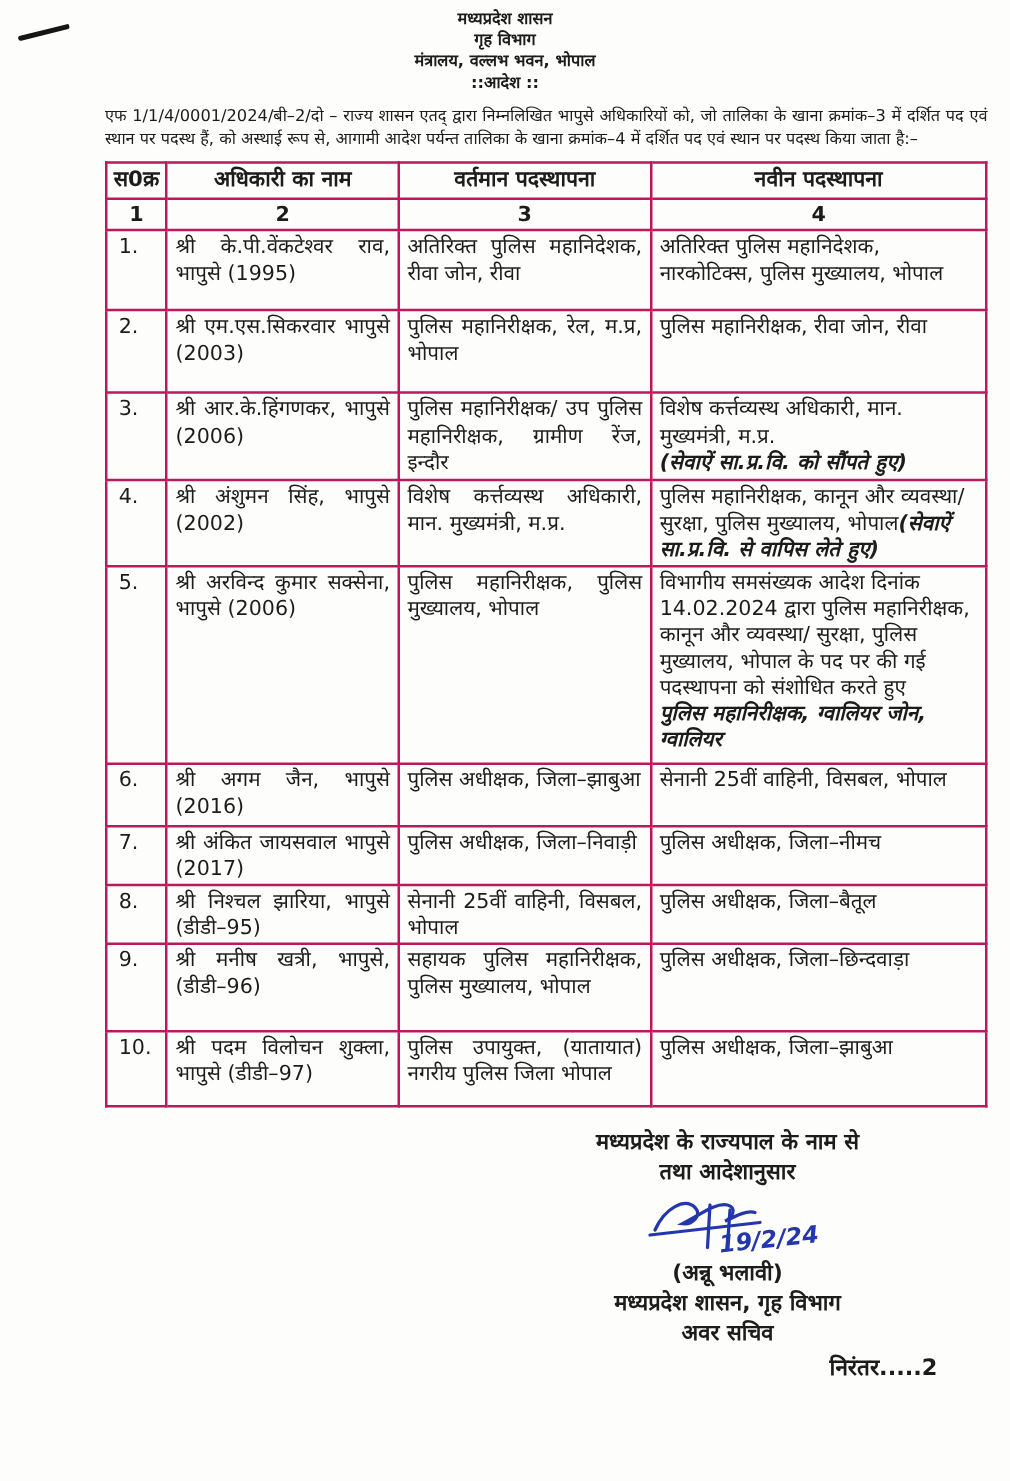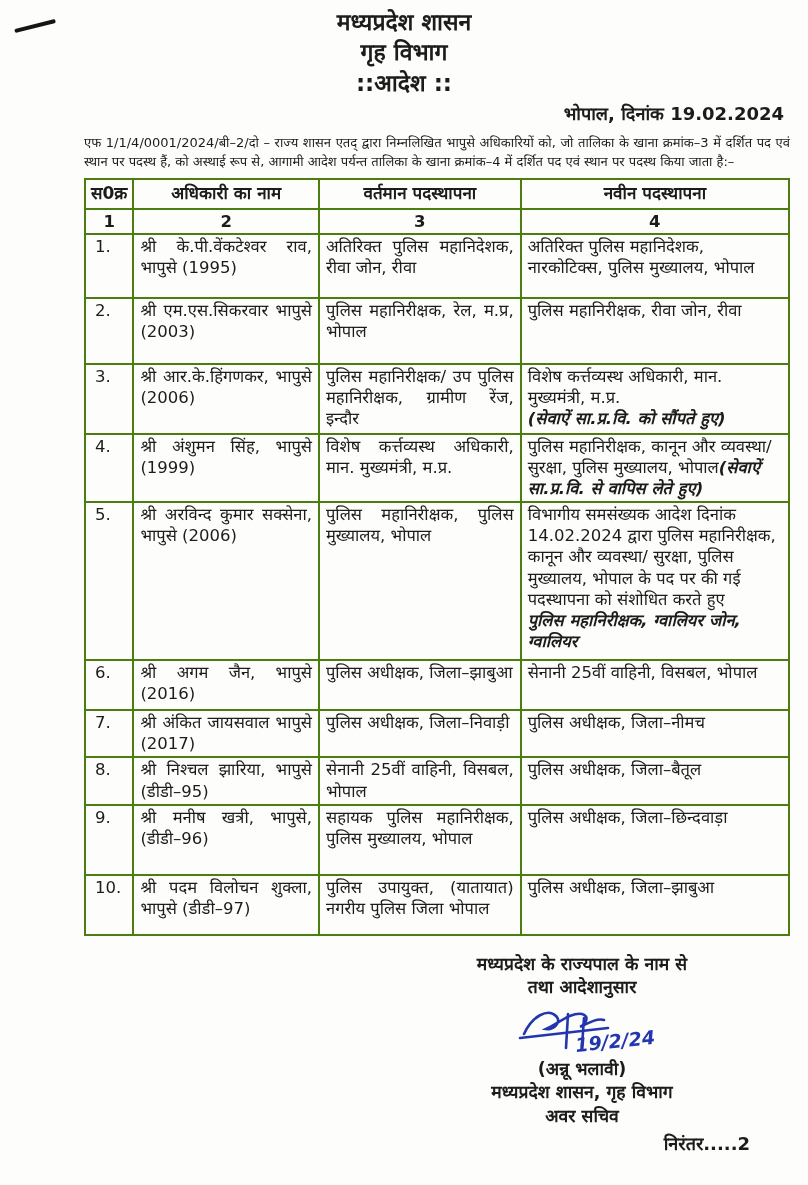--- a/index.html
+++ b/index.html
@@ -19,21 +19,21 @@
   .pen-mark{
     position:absolute;left:14px;top:24px;
     width:42px;height:4px;background:#151515;
     border-radius:3px 2px 2px 3px;
     transform:rotate(-14deg);
   }
   .doc-header{
     padding-top:7px;
     text-align:center;
     font-weight:bold;
-    font-size:23px;
+    font-size:13px;
     line-height:1.32;
   }
   .dateline{
     text-align:right;
     padding-right:24px;
     font-weight:bold;
     font-size:18px;
     margin-top:3px;
   }
   .intro{
@@ -45,21 +45,21 @@
     font-weight:500;
   }
   table.order-table{
     margin-left:84px;
     border-collapse:collapse;
     width:706px;
     table-layout:fixed;
     font-size:16.5px;
   }
   .order-table th,.order-table td{
-    border:2px solid #4d7c0f;
+    border:2px solid #be185d;
     padding:1px 6px 2px 6px;
     vertical-align:top;
     line-height:1.28;
   }
   .order-table th{
     font-weight:bold;
     text-align:center;
     font-size:17px;
     padding:3px 4px;
   }
@@ -109,24 +109,24 @@
 </head>
 <body>
 
 <div class="page">
 
   <div class="pen-mark"></div>
 
   <div class="doc-header">
     <div>मध्यप्रदेश शासन</div>
     <div>गृह विभाग</div>
+    <div>मंत्रालय, वल्लभ भवन, भोपाल</div>
     <div>::आदेश ::</div>
   </div>
 
-  <div class="dateline">भोपाल, दिनांक 19.02.2024</div>
 
   <div class="intro">एफ 1/1/4/0001/2024/बी–2/दो – राज्य शासन एतद् द्वारा निम्नलिखित भापुसे अधिकारियों को, जो तालिका के खाना क्रमांक–3 में दर्शित पद एवं स्थान पर पदस्थ हैं, को अस्थाई रूप से, आगामी आदेश पर्यन्त तालिका के खाना क्रमांक–4 में दर्शित पद एवं स्थान पर पदस्थ किया जाता है:–</div>
 
   <table class="order-table">
     <colgroup>
       <col class="col-sno">
         <col class="col-name">
         <col class="col-current">
         <col class="col-new">
     </colgroup>
@@ -158,21 +158,21 @@
           <td class="cell-new"><span>पुलिस महानिरीक्षक, रीवा जोन, रीवा</span></td>
         </tr>
         <tr class="r3">
           <td class="cell-sno"><span>3.</span></td>
           <td class="cell-name"><span>श्री आर.के.हिंगणकर, भापुसे (2006)</span></td>
           <td class="cell-current"><span>पुलिस महानिरीक्षक/ उप पुलिस महानिरीक्षक, ग्रामीण रेंज, इन्दौर</span></td>
           <td class="cell-new"><span>विशेष कर्त्तव्यस्थ अधिकारी, मान. मुख्यमंत्री, म.प्र.</span><div class="seg-bold seg-block">(सेवाऐं सा.प्र.वि. को सौंपते हुए)</div></td>
         </tr>
         <tr class="r4">
           <td class="cell-sno"><span>4.</span></td>
-          <td class="cell-name"><span>श्री अंशुमन सिंह, भापुसे (1999)</span></td>
+          <td class="cell-name"><span>श्री अंशुमन सिंह, भापुसे (2002)</span></td>
           <td class="cell-current"><span>विशेष कर्त्तव्यस्थ अधिकारी, मान. मुख्यमंत्री, म.प्र.</span></td>
           <td class="cell-new"><span>पुलिस महानिरीक्षक, कानून और व्यवस्था/सुरक्षा, पुलिस मुख्यालय, भोपाल</span><span class="seg-bold">(सेवाऐं सा.प्र.वि. से वापिस लेते हुए)</span></td>
         </tr>
         <tr class="r5">
           <td class="cell-sno"><span>5.</span></td>
           <td class="cell-name"><span>श्री अरविन्द कुमार सक्सेना, भापुसे (2006)</span></td>
           <td class="cell-current"><span>पुलिस महानिरीक्षक, पुलिस मुख्यालय, भोपाल</span></td>
           <td class="cell-new"><span>विभागीय समसंख्यक आदेश दिनांक 14.02.2024 द्वारा पुलिस महानिरीक्षक, कानून और व्यवस्था/ सुरक्षा, पुलिस मुख्यालय, भोपाल के पद पर की गई पदस्थापना को संशोधित करते हुए</span><div class="seg-bold seg-block">पुलिस महानिरीक्षक, ग्वालियर जोन, ग्वालियर</div></td>
         </tr>
         <tr class="r6">

